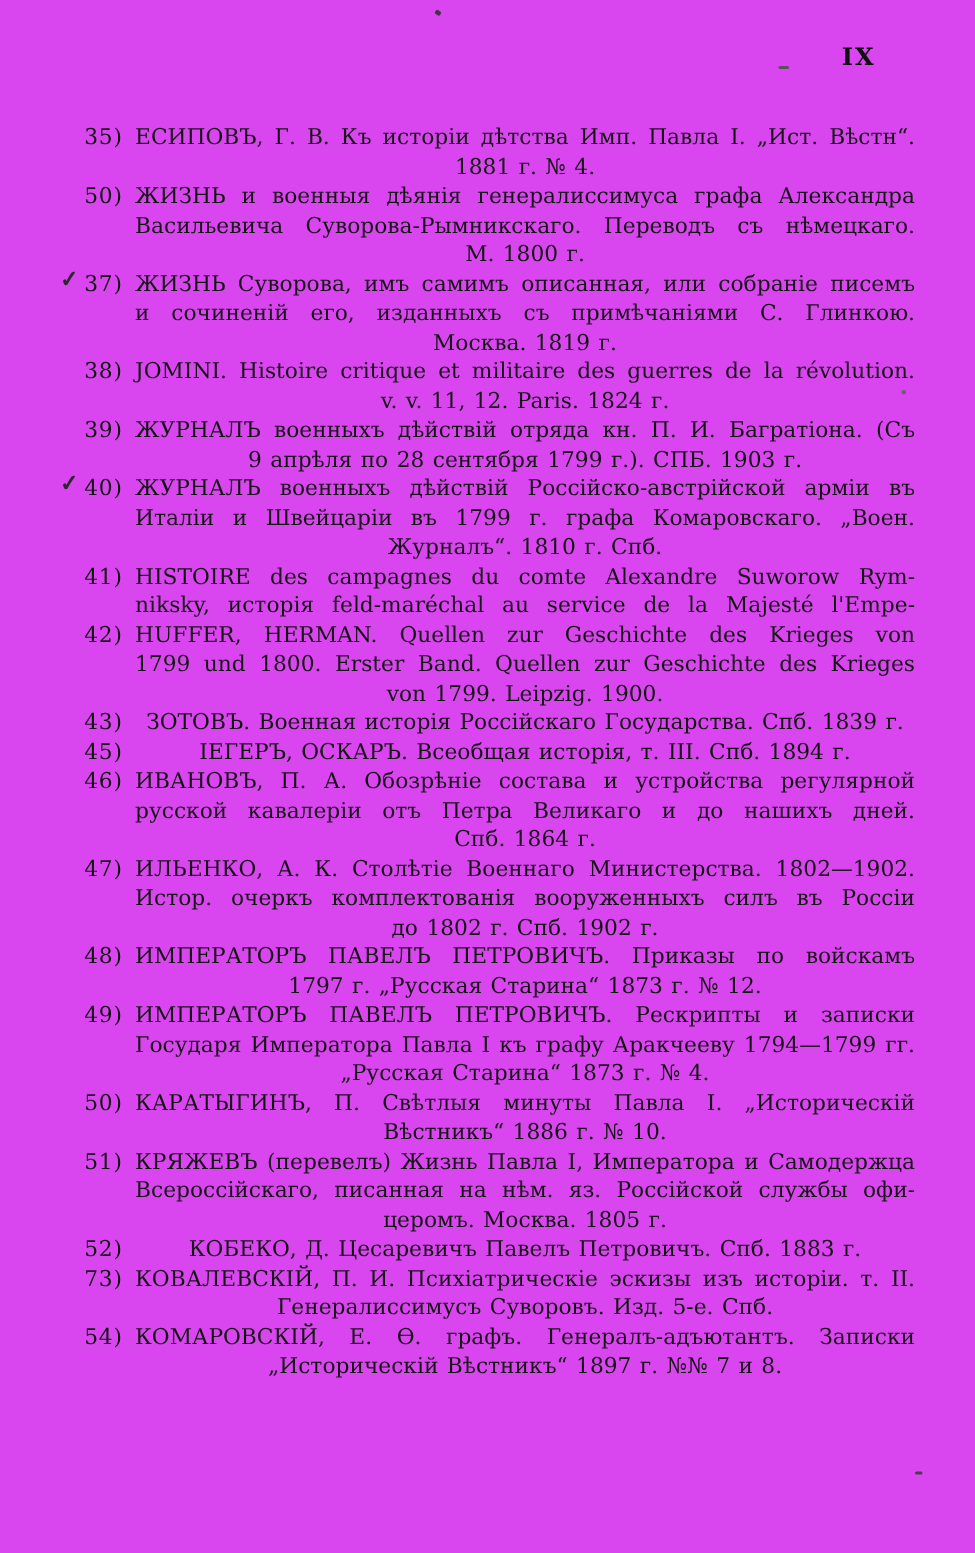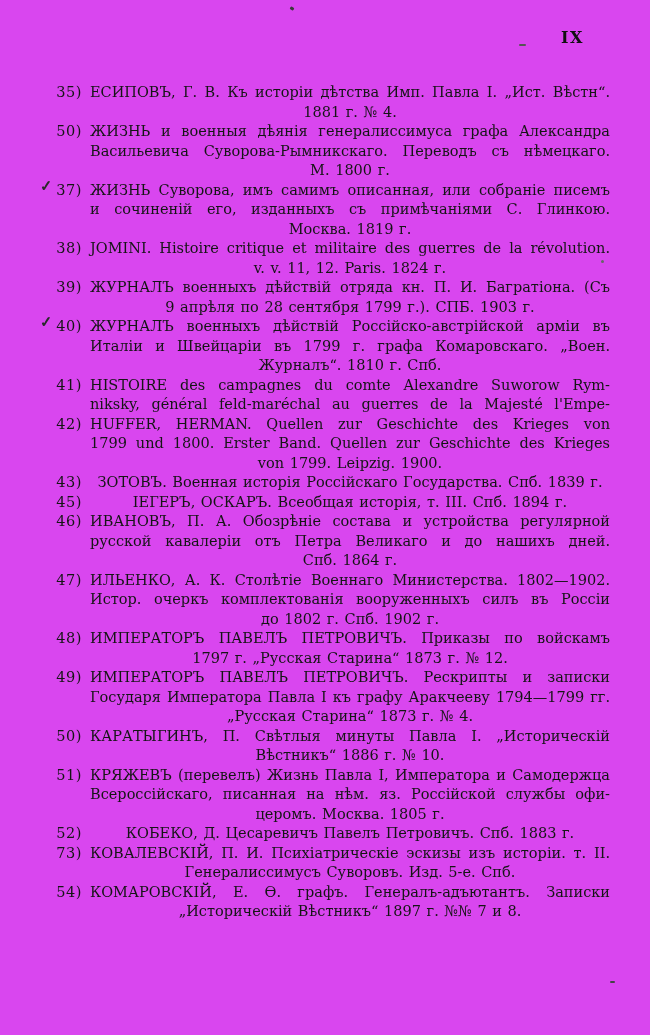--- a/index.html
+++ b/index.html
@@ -116,21 +116,21 @@
       <div class="entry">
         <span class="check">✓</span>
         <span class="num">40)</span>
         <div class="line just">ЖУРНАЛЪ военныхъ дѣйствій Россійско-австрійской арміи въ</div>
         <div class="line just">Италіи и Швейцаріи въ 1799 г. графа Комаровскаго. „Воен.</div>
         <div class="line">Журналъ“. 1810 г. Спб.</div>
       </div>
       <div class="entry">
         <span class="num">41)</span>
         <div class="line just">HISTOIRE des campagnes du comte Alexandre Suworow Rym-</div>
-        <div class="line just">niksky, général feld-maréchal au guerres de la Majesté l'Empe-</div>
+        <div class="line just">niksky, исторія feld-maréchal au service de la Majesté l'Empe-</div>
       </div>
       <div class="entry">
         <span class="num">42)</span>
         <div class="line just">HUFFER, HERMAN. Quellen zur Geschichte des Krieges von</div>
         <div class="line just">1799 und 1800. Erster Band. Quellen zur Geschichte des Krieges</div>
         <div class="line">von 1799. Leipzig. 1900.</div>
       </div>
       <div class="entry">
         <span class="num">43)</span>
         <div class="line">ЗОТОВЪ. Военная исторія Россійскаго Государства. Спб. 1839 г.</div>

